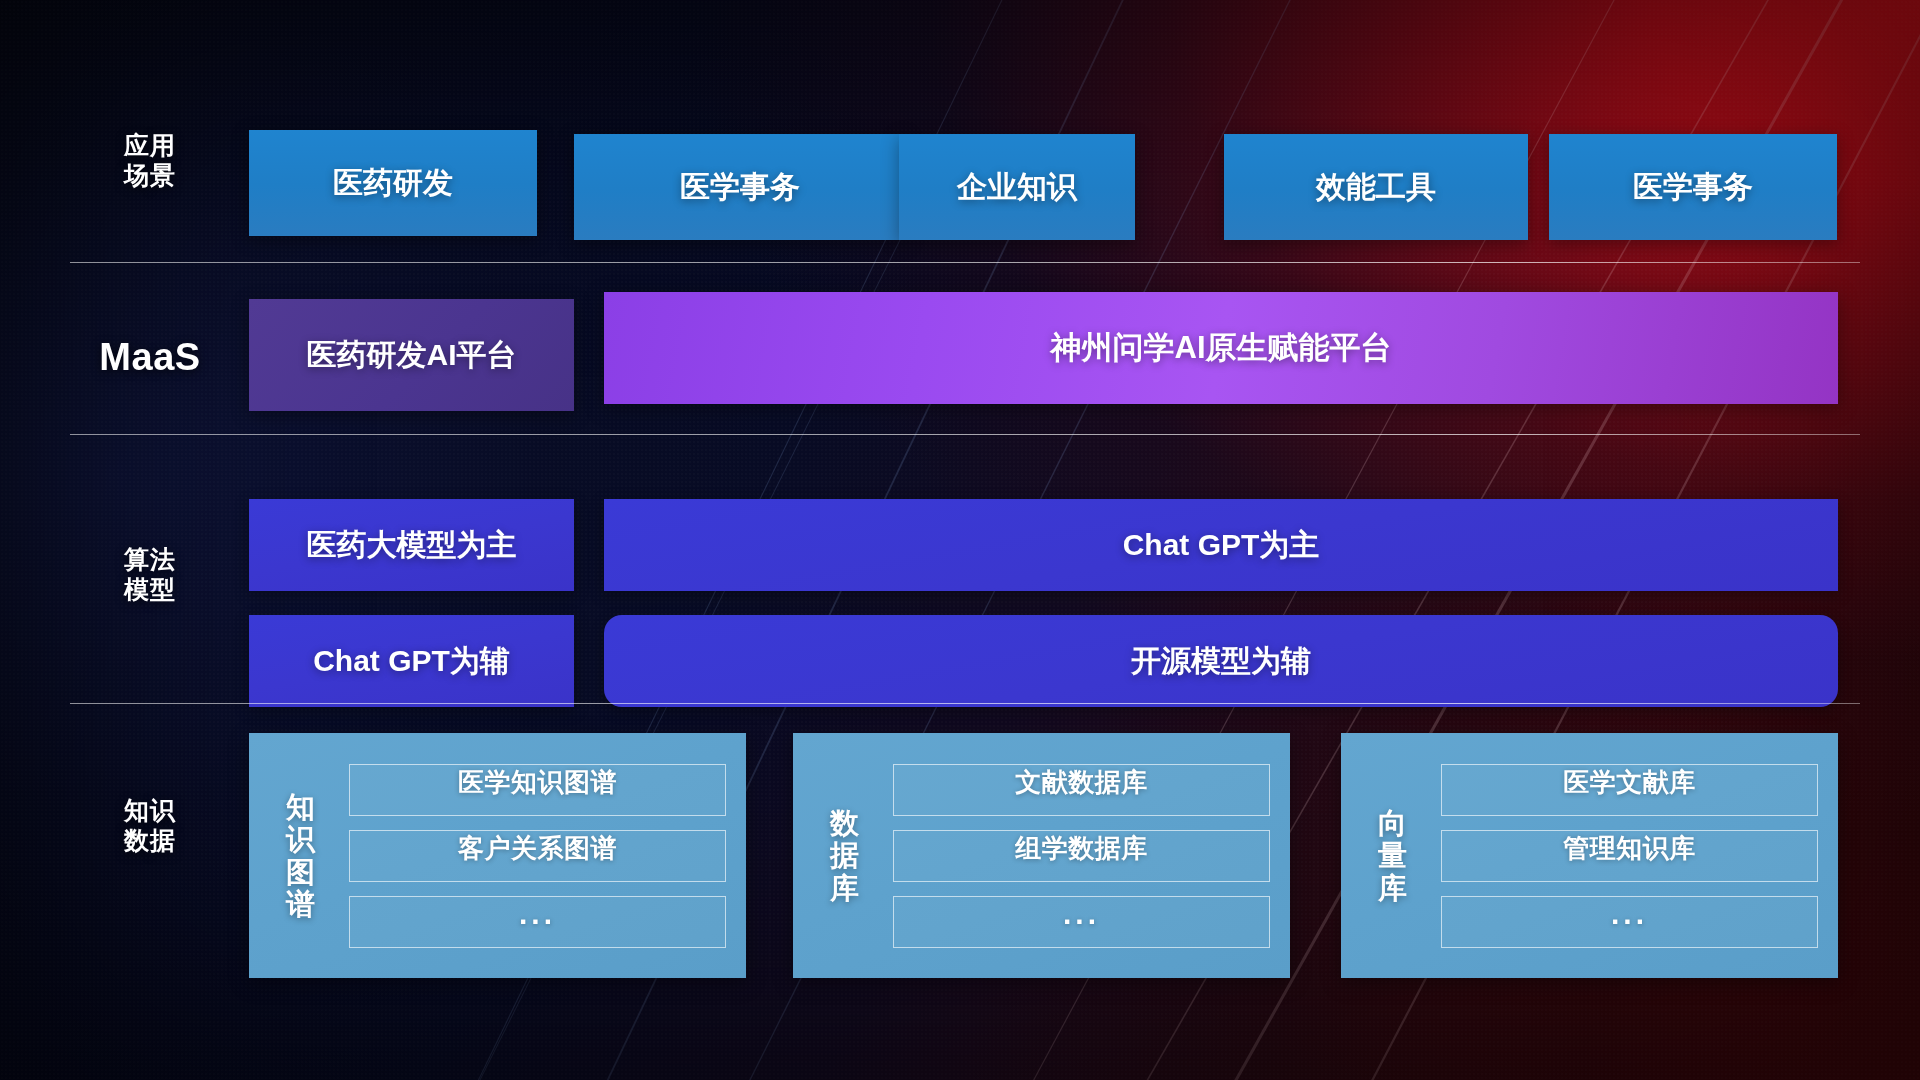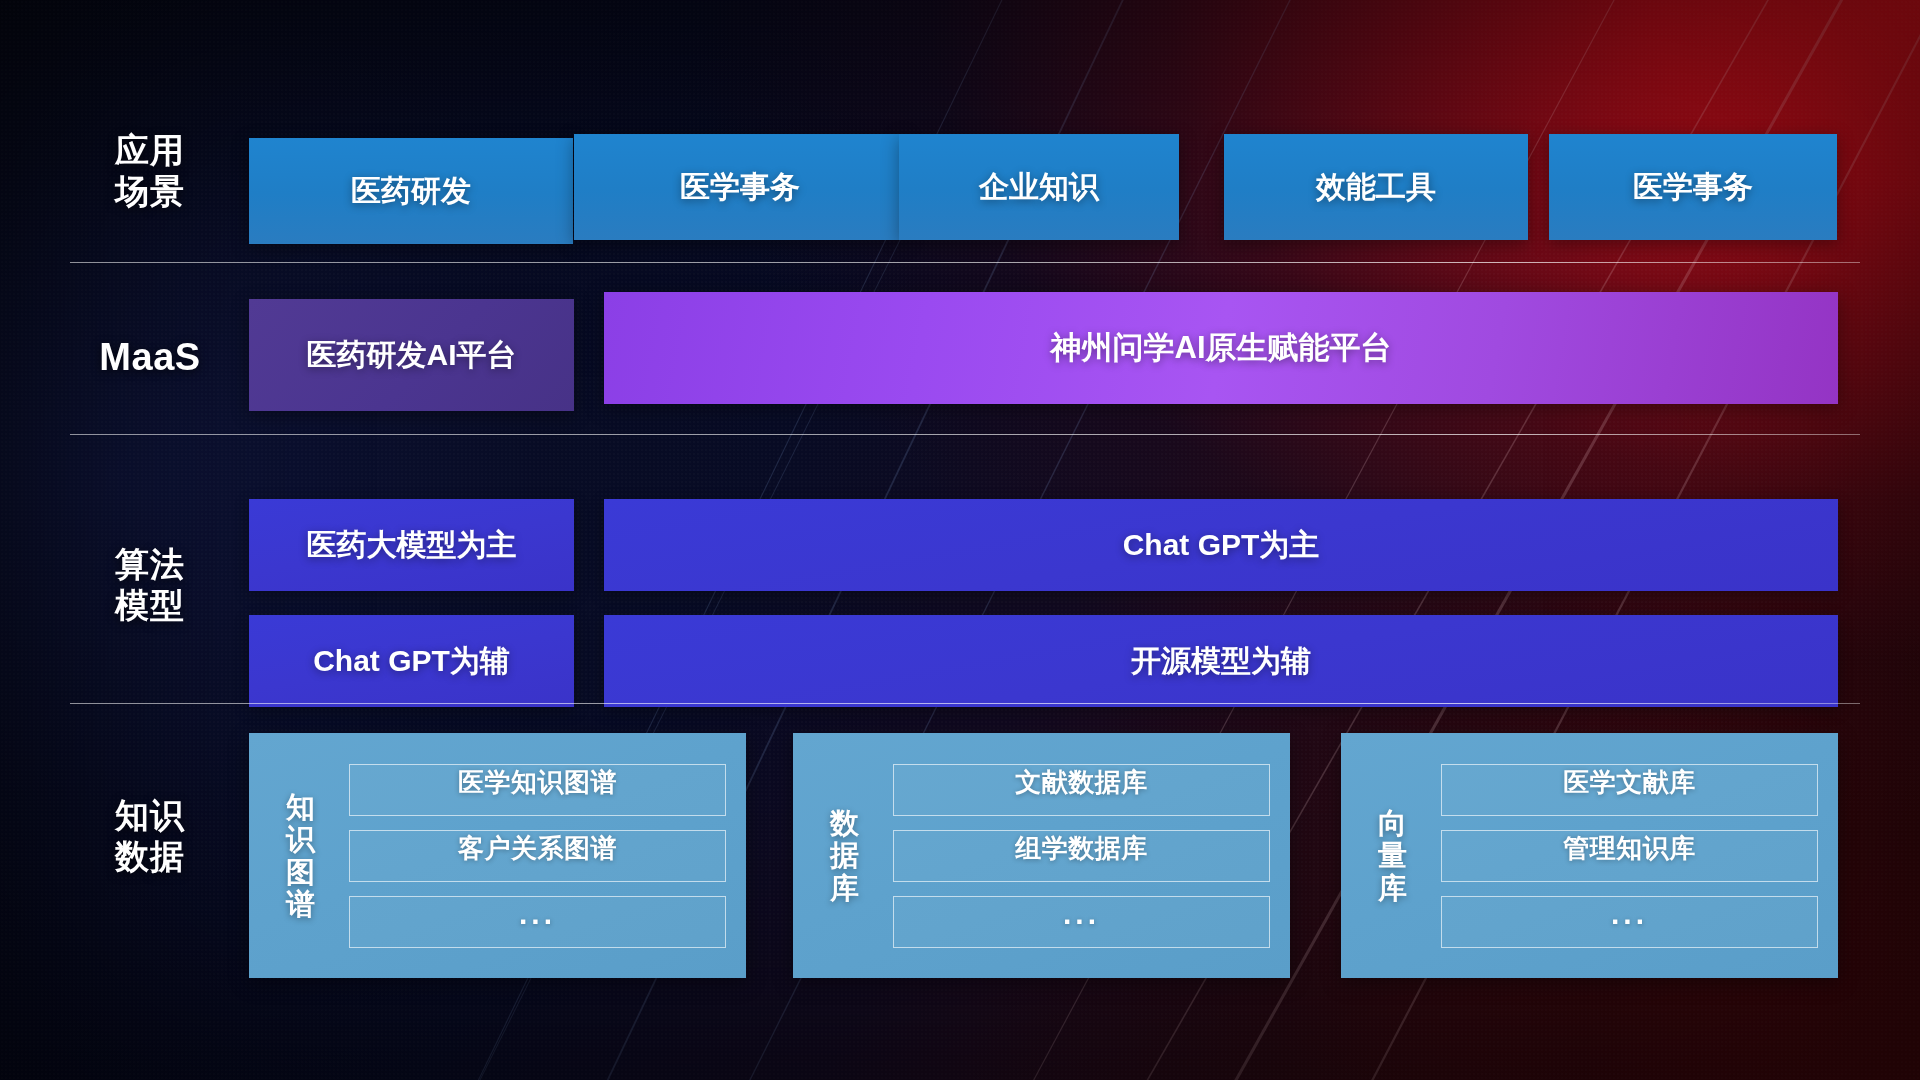--- a/index.html
+++ b/index.html
@@ -76,21 +76,21 @@
     z-index: 2;
   }
 
   .row-label {
     position: absolute;
     left: 70px;
     width: 160px;
     text-align: center;
     color: #ffffff;
     font-weight: bold;
-    font-size: 34px;
+    font-size: 25px;
     line-height: 1.20;
     letter-spacing: 1px;
     text-shadow: 0 2px 10px rgba(0,0,0,0.65);
     white-space: pre-line;
   }
   .row-label.maas {
     font-size: 38px;
     letter-spacing: 0.5px;
   }
 
@@ -241,27 +241,27 @@
   </svg>
   <div class="bg-dots"></div>
   <div class="bg-vignette"></div>
 </div>
 
 <div id="stage">
 
   <div class="row-label" style="top:130px;">应用
 场景</div>
 
-  <div class="card app-card" style="left:249px; top:138px; width:324px;">
+  <div class="card app-card" style="left:249px; top:130px; width:288px;">
     <span class="lbl">医药研发</span>
   </div>
   <div class="card app-card" style="left:574px; top:134px; width:332px;">
     <span class="lbl">医学事务</span>
   </div>
-  <div class="card app-card" style="left:899px; top:134px; width:280px;">
+  <div class="card app-card" style="left:899px; top:134px; width:236px;">
     <span class="lbl">企业知识</span>
   </div>
   <div class="card app-card" style="left:1224px; top:134px; width:304px;">
     <span class="lbl">效能工具</span>
   </div>
   <div class="card app-card" style="left:1549px; top:134px; width:288px;">
     <span class="lbl">医学事务</span>
   </div>
 
   <div class="divider" style="top:262px;"></div>
@@ -282,21 +282,21 @@
 
   <div class="card algo-card" style="left:249px; top:467px; width:325px;">
     <span class="lbl">医药大模型为主</span>
   </div>
   <div class="card algo-card" style="left:604px; top:467px; width:1234px;">
     <span class="lbl">Chat GPT为主</span>
   </div>
   <div class="card algo-card" style="left:249px; top:583px; width:325px;">
     <span class="lbl">Chat GPT为辅</span>
   </div>
-  <div class="card algo-card" style="left:604px; top:583px; width:1234px;">
+  <div class="card algo-card" style="left:604px; top:583px; width:1234px;border-radius:18px;">
     <span class="lbl">开源模型为辅</span>
   </div>
 
   <div class="divider" style="top:703px;"></div>
 
   <div class="row-label" style="top:795px;">知识
 数据</div>
 
   <div class="kd-group" style="left:249px; top:733px; width:497px;">
     <div class="kd-side">知

